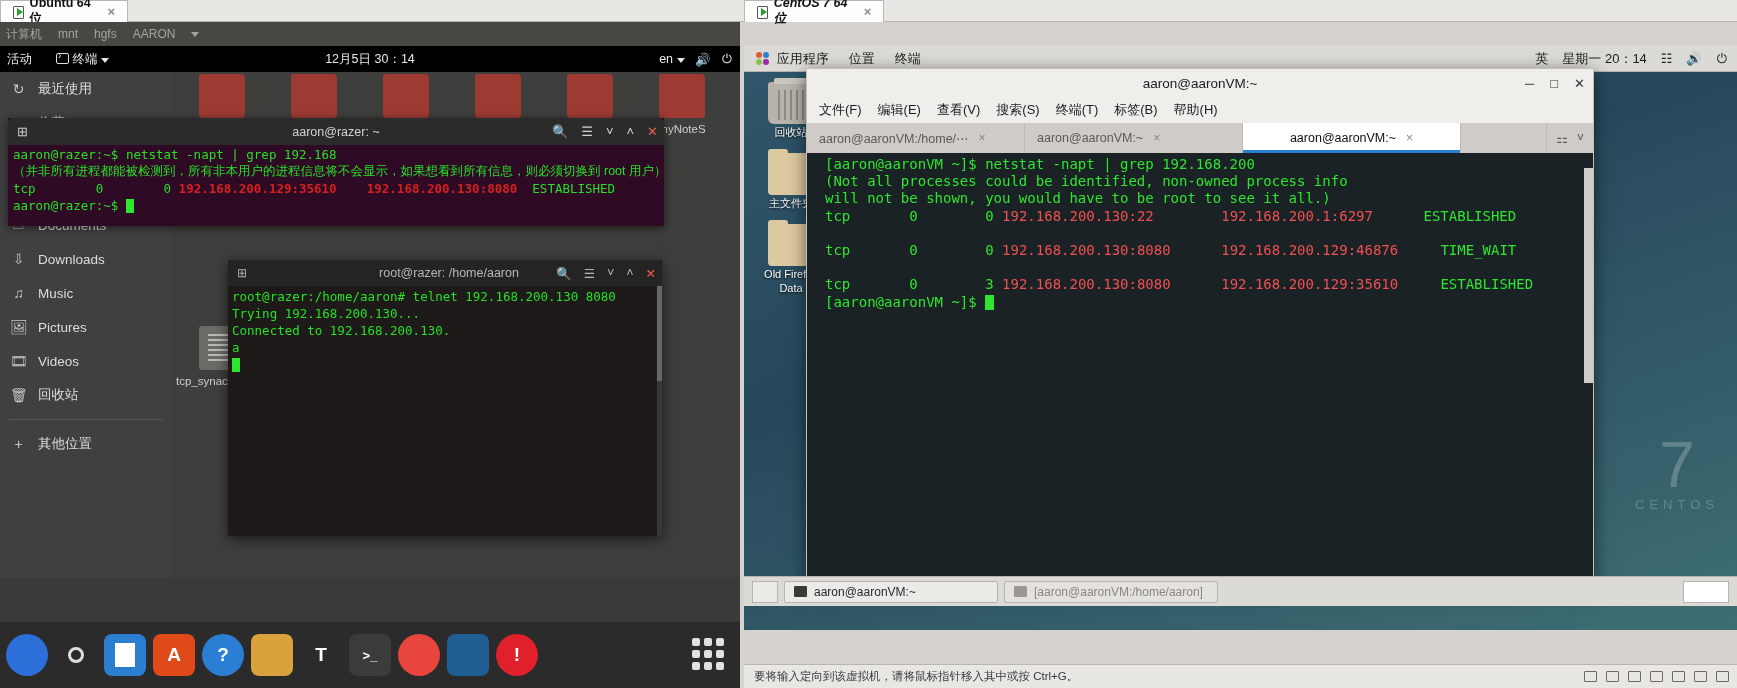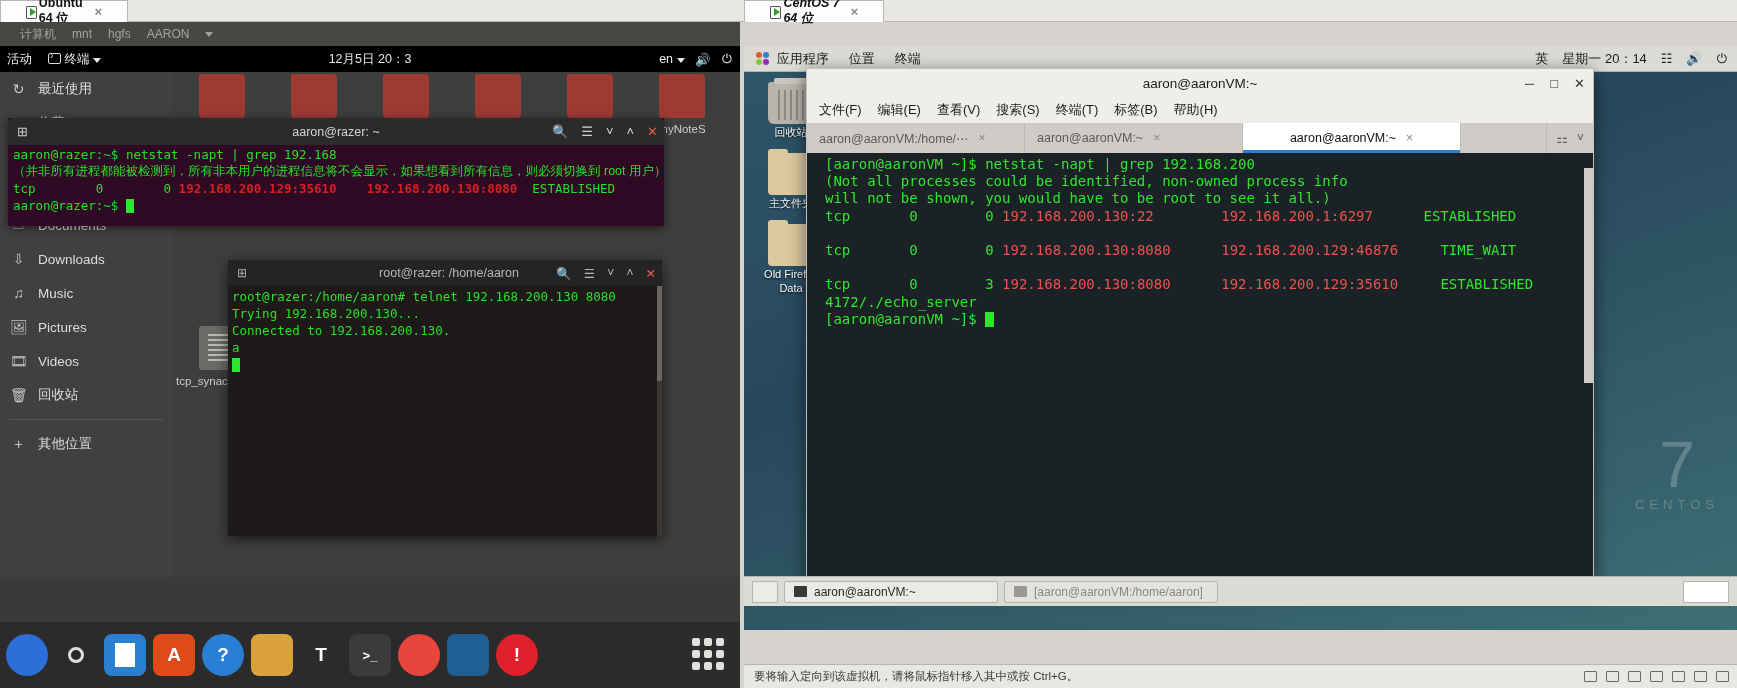--- a/index.html
+++ b/index.html
@@ -12,21 +12,21 @@
   }
 
   
   #vmware-tabstrip{
     position:absolute; left:0; top:0; width:1737px; height:22px;
     background:#e9e7e3; border-bottom:1px solid #b9b5b0;
   }
   .vm-tab{
     position:absolute; top:0; height:22px; background:#fdfdfd;
     border:1px solid #b9b5b0; border-bottom:none;
-    display:flex; align-items:center; gap:5px; padding:0 25px;
+    display:flex; align-items:center; gap:5px; padding:0 12px;
     font-size:12.5px; font-weight:bold; color:#111;
   }
   .vm-tab .vt-ico{ width:13px; height:13px; position:relative; display:inline-block;}
   .vm-tab .vt-ico::before{
     content:""; position:absolute; left:0; top:1px; width:9px; height:11px;
     border:1.4px solid #555; border-radius:1px;
   }
   .vm-tab .vt-ico::after{
     content:""; position:absolute; left:4px; top:3px;
     border-left:6px solid #27a327; border-top:4px solid transparent; border-bottom:4px solid transparent;
@@ -35,28 +35,28 @@
 
   
   #ubuntu-pane{
     position:absolute; left:0; top:22px; width:740px; height:666px;
     background:#3a3a38; overflow:hidden;
   }
   
   #nautilus-topchrome{
     position:absolute; left:0; top:0; width:740px; height:24px;
     background:#4a4a47; color:#b8b6b2; font-size:12px;
-    display:flex; align-items:center; gap:16px; padding-left:20px; opacity:.85;
+    display:flex; align-items:center; gap:16px; padding-left:6px; opacity:.85;
   }
   #gnome-topbar{
     position:absolute; left:0; top:24px; width:740px; height:26px;
     background:#000; color:#e8e8e8; font-size:12.5px;
     display:flex; align-items:center;
   }
-  #gnome-topbar .gt-left{ display:flex; align-items:center; gap:16px; padding-left:7px;}
+  #gnome-topbar .gt-left{ display:flex; align-items:center; gap:24px; padding-left:7px;}
   #gnome-topbar .gt-center{ position:absolute; left:0; right:0; text-align:center; pointer-events:none;}
   #gnome-topbar .gt-right{ position:absolute; right:8px; display:flex; align-items:center; gap:11px;}
   .term-mini-ico{
     display:inline-block; width:13px;height:11px;border:1.3px solid #ddd;border-radius:2px;
     position:relative; vertical-align:-1px;
   }
   .term-mini-ico::after{ content:"›"; position:absolute; left:1px; top:-4px; font-size:10px; color:#ddd;}
   .caret-d{ display:inline-block; width:0;height:0;border-left:4px solid transparent;border-right:4px solid transparent;border-top:5px solid currentColor;}
 
   
@@ -270,21 +270,21 @@
 
   <div id="gnome-topbar">
     <div class="gt-left">
       <span>活动</span>
       <span>
         <span class="term-mini-ico"></span>
         <span>终端</span>
         <span class="caret-d"></span>
       </span>
     </div>
-    <div class="gt-center">12月5日 20：3</div>
+    <div class="gt-center">12月5日 30：14</div>
     <div class="gt-right">
       <span>
         <span>en</span>
         <span class="caret-d"></span>
       </span>
       <span>🔊</span>
       <span>⏻</span>
     </div>
   </div>
 
@@ -523,21 +523,20 @@
 
     <div class="ct-body">
       <div class="cline"><span class="c-grn">[aaron@aaronVM ~]$ </span><span class="c-grn">netstat -napt | grep 192.168.200</span></div>
       <div class="cline">(Not all processes could be identified, non-owned process info</div>
       <div class="cline">will not be shown, you would have to be root to see it all.)</div>
       <div class="cline"><span class="c-grn">tcp</span><span>       </span><span class="c-grn">0</span><span>        </span><span class="c-grn">0</span><span> </span><span class="c-red">192.168.200.130:22</span><span>        </span><span class="c-red">192.168.200.1:6297</span><span>      </span><span class="c-grn">ESTABLISHED</span></div>
       <div class="cline">&nbsp;</div>
       <div class="cline"><span class="c-grn">tcp</span><span>       </span><span class="c-grn">0</span><span>        </span><span class="c-grn">0</span><span> </span><span class="c-red">192.168.200.130:8080</span><span>      </span><span class="c-red">192.168.200.129:46876</span><span>     </span><span class="c-grn">TIME_WAIT</span></div>
       <div class="cline">&nbsp;</div>
       <div class="cline"><span class="c-grn">tcp</span><span>       </span><span class="c-grn">0</span><span>        </span><span class="c-grn">3</span><span> </span><span class="c-red">192.168.200.130:8080</span><span>      </span><span class="c-red">192.168.200.129:35610</span><span>     </span><span class="c-grn">ESTABLISHED</span></div>
-      <div class="cline">4172/./echo_server</div>
       <div class="cline"><span class="c-grn">[aaron@aaronVM ~]$ </span><span class="cursor-c"></span></div>
     </div>
     <div class="cscroll"></div>
   </div>
 
   <div id="centos-taskbar">
     <div class="tb-show"></div>
     <div class="tb-btn" style="width:214px;">
       <span class="tb-win-ico"></span>
       <span>aaron@aaronVM:~</span>

